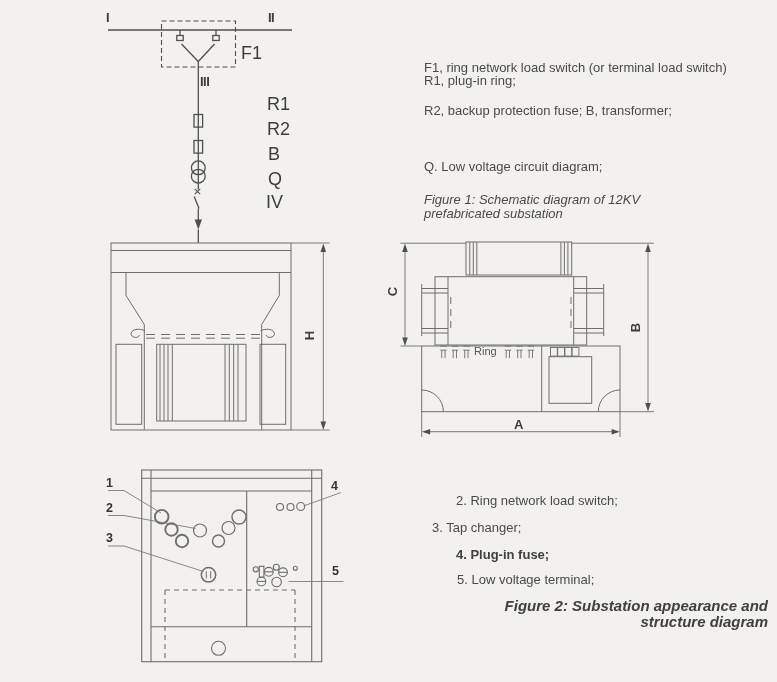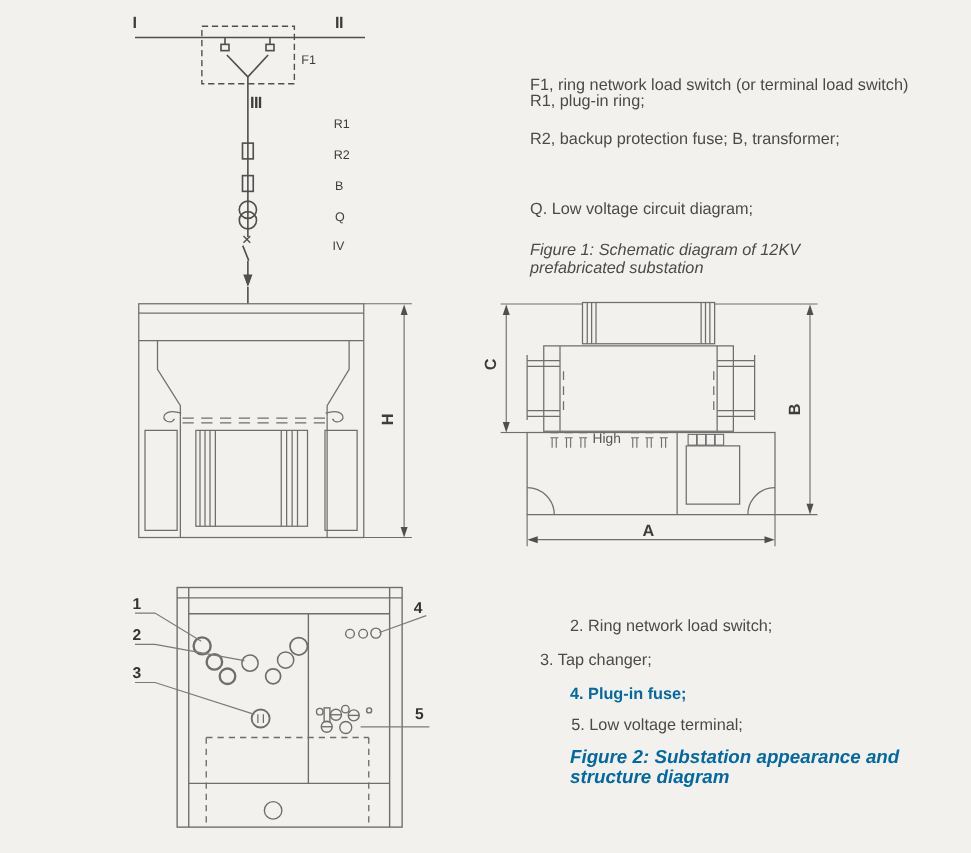--- a/index.html
+++ b/index.html
@@ -1,27 +1,27 @@
 <!DOCTYPE html>
 <html><head>
 <meta charset="utf-8">
 <style>
   html,body{margin:0;padding:0;}
   body{background:#f2f1ee;}
   #page{position:relative;width:777px;height:682px;background:#f2f1ee;overflow:hidden;
         font-family:"Liberation Sans",sans-serif;}
   svg{position:absolute;left:0;top:0;}
-  .lbl{position:absolute;color:#3d3d3d;font-size:10px;white-space:nowrap;}
+  .lbl{position:absolute;color:#3d3d3d;font-size:18px;white-space:nowrap;}
   .roman{font-weight:bold;font-size:13px;letter-spacing:-0.5px;}
   .dim{font-size:13px;font-weight:600;color:#3d3d3d;}
   .rot{transform:rotate(-90deg);transform-origin:center;}
   .callout{font-size:12.5px;font-weight:bold;color:#333;}
   .note{position:absolute;font-size:13px;color:#4a4a4a;line-height:13.5px;white-space:nowrap;}
   .wrap{white-space:normal;font-style:italic;}
-  .accent{color:#0369a1;font-weight:bold;}
+  .accent{color:#404040;font-weight:bold;text-align:right;}
   .mouth{font-size:11px;color:#555;}
 </style>
 </head>
 <body>
 
 <div id="page">
 
   <svg width="777" height="682" viewBox="0 0 777 682">
 
     <g stroke="#4f4f4f" stroke-width="1.3" fill="none">
@@ -198,21 +198,21 @@
   <div class="note" style="left:424px;top:61px">F1, ring network load switch (or terminal load switch)</div>
   <div class="note" style="left:424px;top:74px">R1, plug-in ring;</div>
   <div class="note" style="left:424px;top:104px">R2, backup protection fuse; B, transformer;</div>
   <div class="note" style="left:424px;top:160px">Q. Low voltage circuit diagram;</div>
   <div class="note wrap" style="left:424px;top:193px;width:272px">Figure 1: Schematic diagram of 12KV prefabricated substation</div>
 
   <span class="lbl dim rot" style="left:305px;top:328px">H</span>
   <span class="lbl dim rot" style="left:388px;top:284px">C</span>
   <span class="lbl dim rot" style="left:631px;top:320px">B</span>
   <span class="lbl dim" style="left:514px;top:417px">A</span>
-  <span class="lbl mouth" style="left:474px;top:345px">High</span>
+  <span class="lbl mouth" style="left:474px;top:345px">Ring</span>
 
   <span class="lbl callout" style="left:106px;top:476px">1</span>
   <span class="lbl callout" style="left:106px;top:501px">2</span>
   <span class="lbl callout" style="left:106px;top:531px">3</span>
   <span class="lbl callout" style="left:331px;top:479px">4</span>
   <span class="lbl callout" style="left:332px;top:564px">5</span>
 
   <div class="note" style="left:456px;top:494px">2. Ring network load switch;</div>
   <div class="note" style="left:432px;top:521px">3. Tap changer;</div>
   <div class="note accent" style="left:456px;top:548px;font-size:13px">4. Plug-in fuse;</div>

